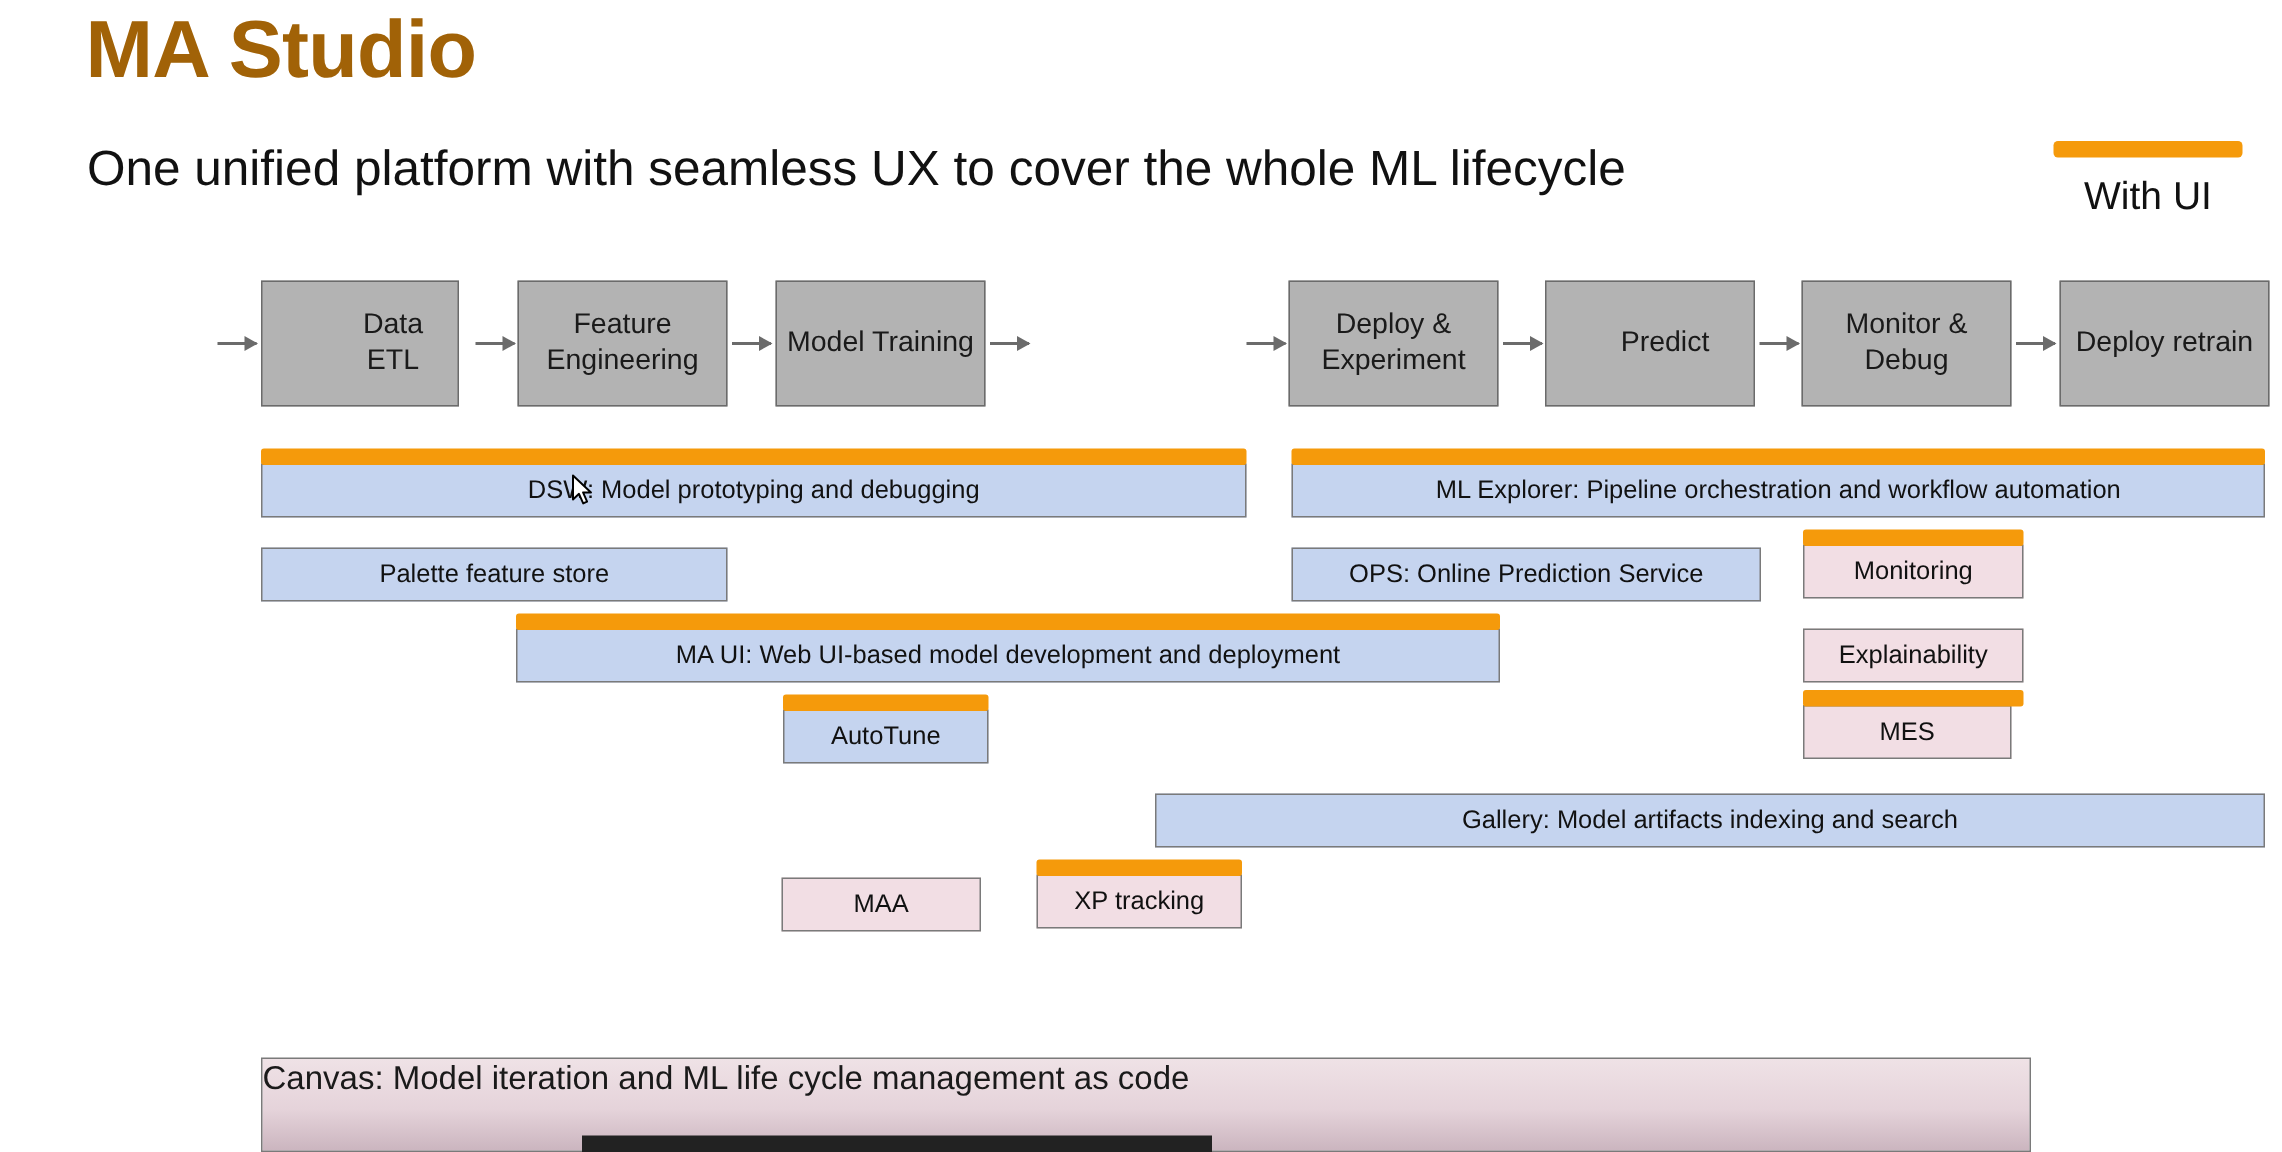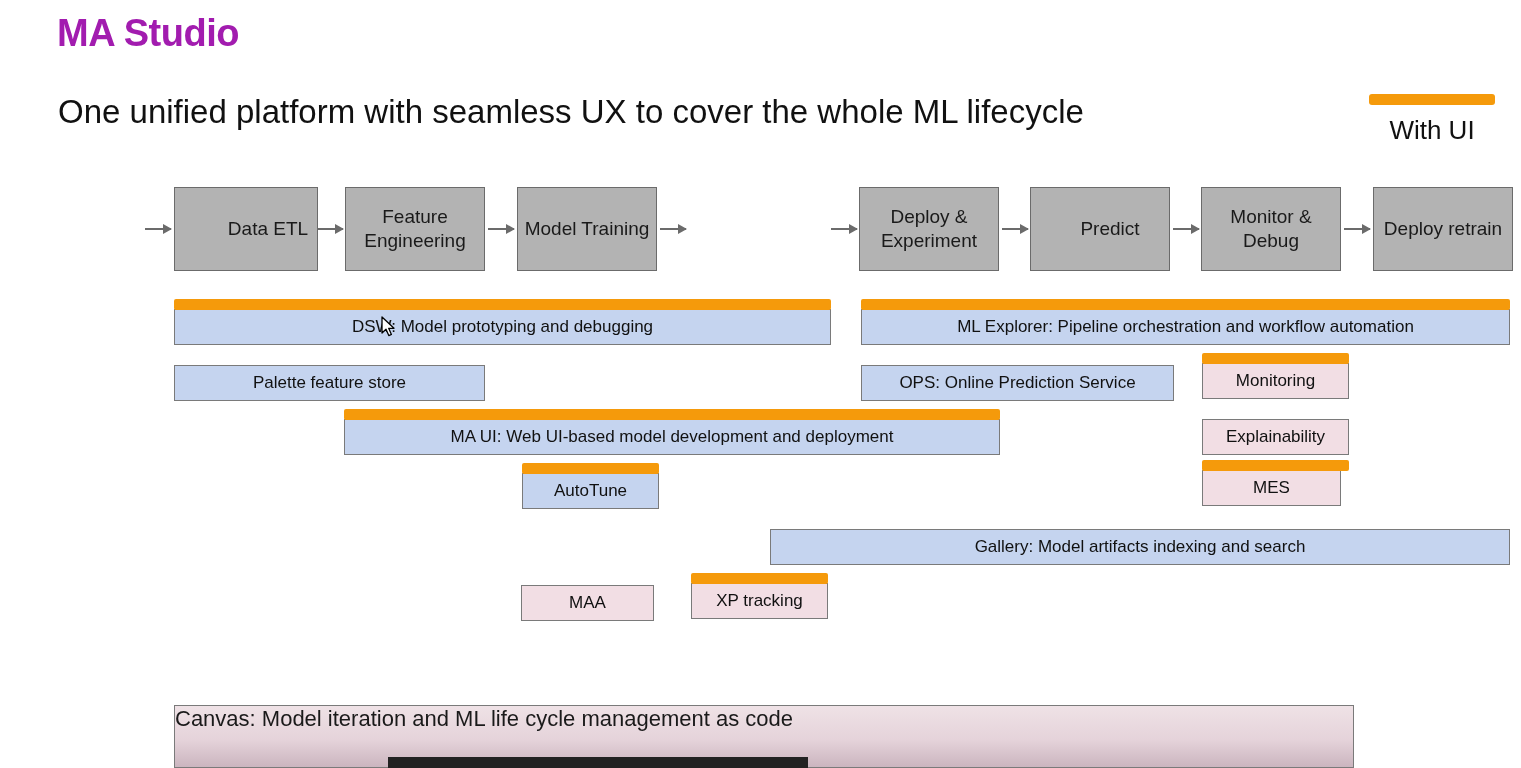--- a/index.html
+++ b/index.html
@@ -14,25 +14,25 @@
     overflow: hidden;
     font-family: "Liberation Sans", sans-serif;
     color: #111111;
   }
 
   
   #slide-title {
     position: absolute;
     left: 57px;
     top: 2px;
-    font-size: 38px;
+    font-size: 54px;
     font-weight: bold;
     letter-spacing: -0.5px;
     line-height: 62px;
-    color: #a21caf;
+    color: #a16207;
   }
   #slide-subtitle {
     position: absolute;
     left: 58px;
     top: 88px;
     font-size: 33px;
     font-weight: 400;
     line-height: 48px;
     color: #111111;
     white-space: nowrap;
@@ -172,21 +172,21 @@
 
 <div id="legend">
   <div class="legend-swatch"></div>
   <div class="legend-label">With UI</div>
 </div>
 
 <div id="pipeline">
 
   <div class="arrow" style="left:145px; width:26px;"></div>
 
-  <div class="stage" style="left:174px; width:144px;padding-left:48px;">
+  <div class="stage" style="left:174px; width:132px;padding-left:48px;">
       <span>Data ETL</span>
     </div>
   <div class="arrow" style="left:317px; width:26px;"></div>
 
   <div class="stage" style="left:345px; width:140px;">
       <span>Feature Engineering</span>
     </div>
   <div class="arrow" style="left:488px; width:26px;"></div>
 
   <div class="stage" style="left:517px; width:140px;">

